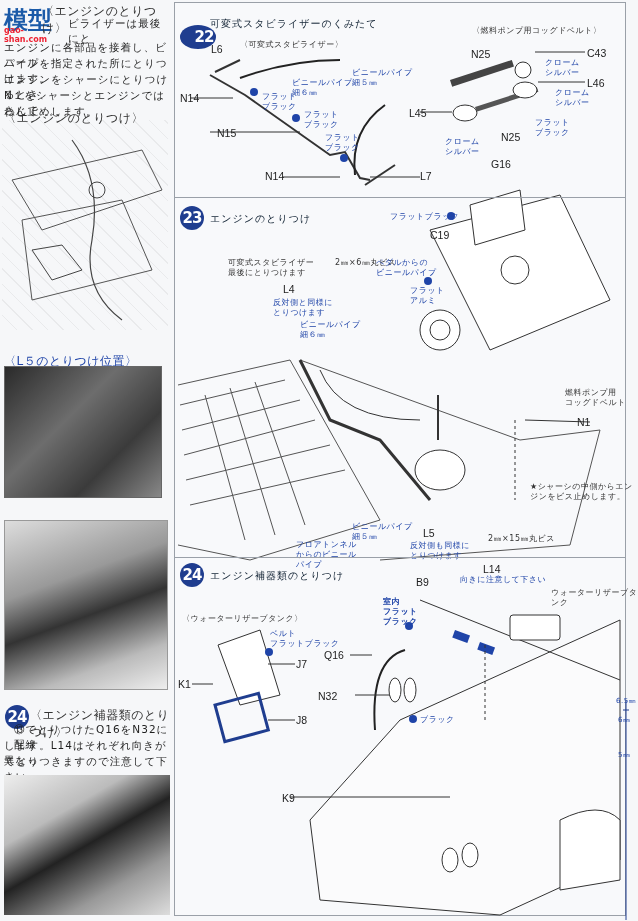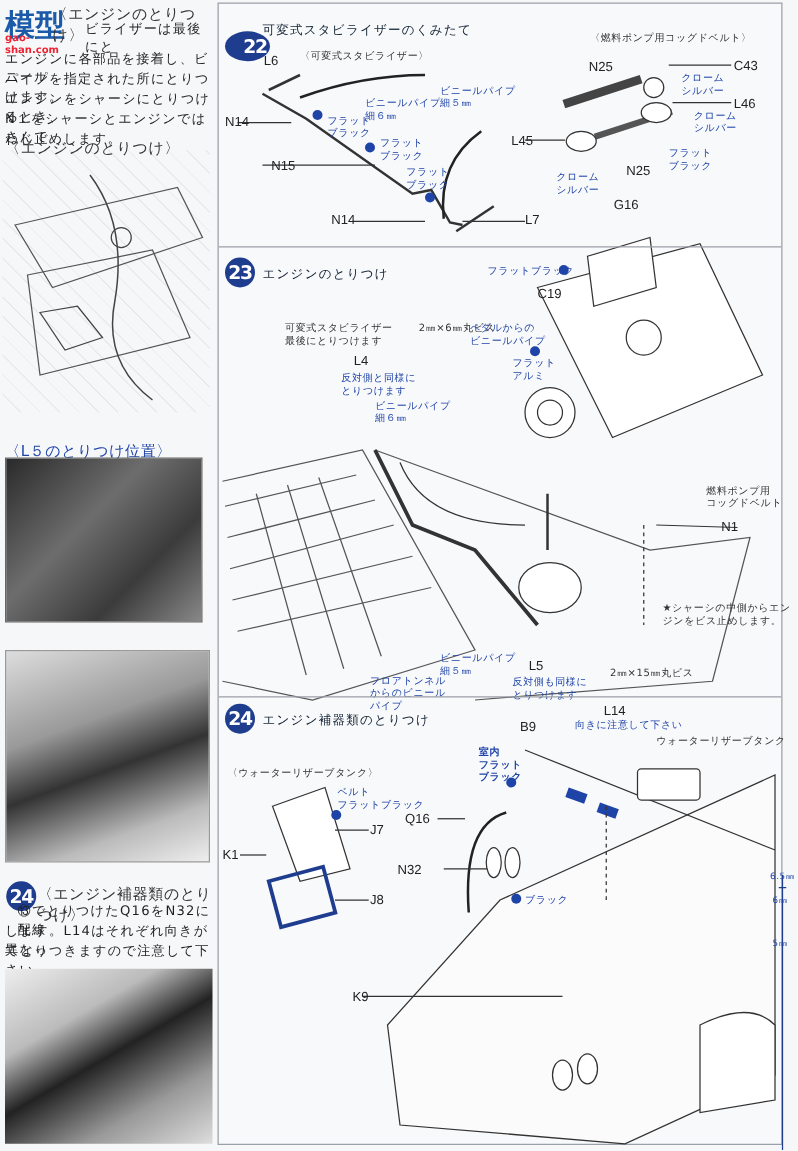--- a/index.html
+++ b/index.html
@@ -231,18 +231,18 @@
   <div class="abs dot" style="left:265px;top:648px;"></div>
   <div class="abs blue" style="left:270px;top:629px;white-space:pre;">ベルト
 フラットブラック</div>
   <div class="abs blue" style="left:383px;top:597px;white-space:pre;font-weight:bold;">室内
 フラット
 ブラック</div>
   <div class="abs dot" style="left:405px;top:622px;"></div>
   <div class="abs dot" style="left:409px;top:715px;"></div>
   <div class="abs blue" style="left:420px;top:715px;">ブラック</div>
   <div class="abs blue" style="left:460px;top:575px;">向きに注意して下さい</div>
-  <div class="abs note" style="left:525px;top:588px;">ウォーターリザーブタンク</div>
+  <div class="abs note" style="left:551px;top:588px;">ウォーターリザーブタンク</div>
 
   <div class="abs blue" style="left:616px;top:696px;font-size:7px;">6.5㎜</div>
   <div class="abs blue" style="left:618px;top:715px;font-size:7px;">6㎜</div>
   <div class="abs blue" style="left:618px;top:750px;font-size:7px;">5㎜</div>
 </div>
 
 </body></html>

